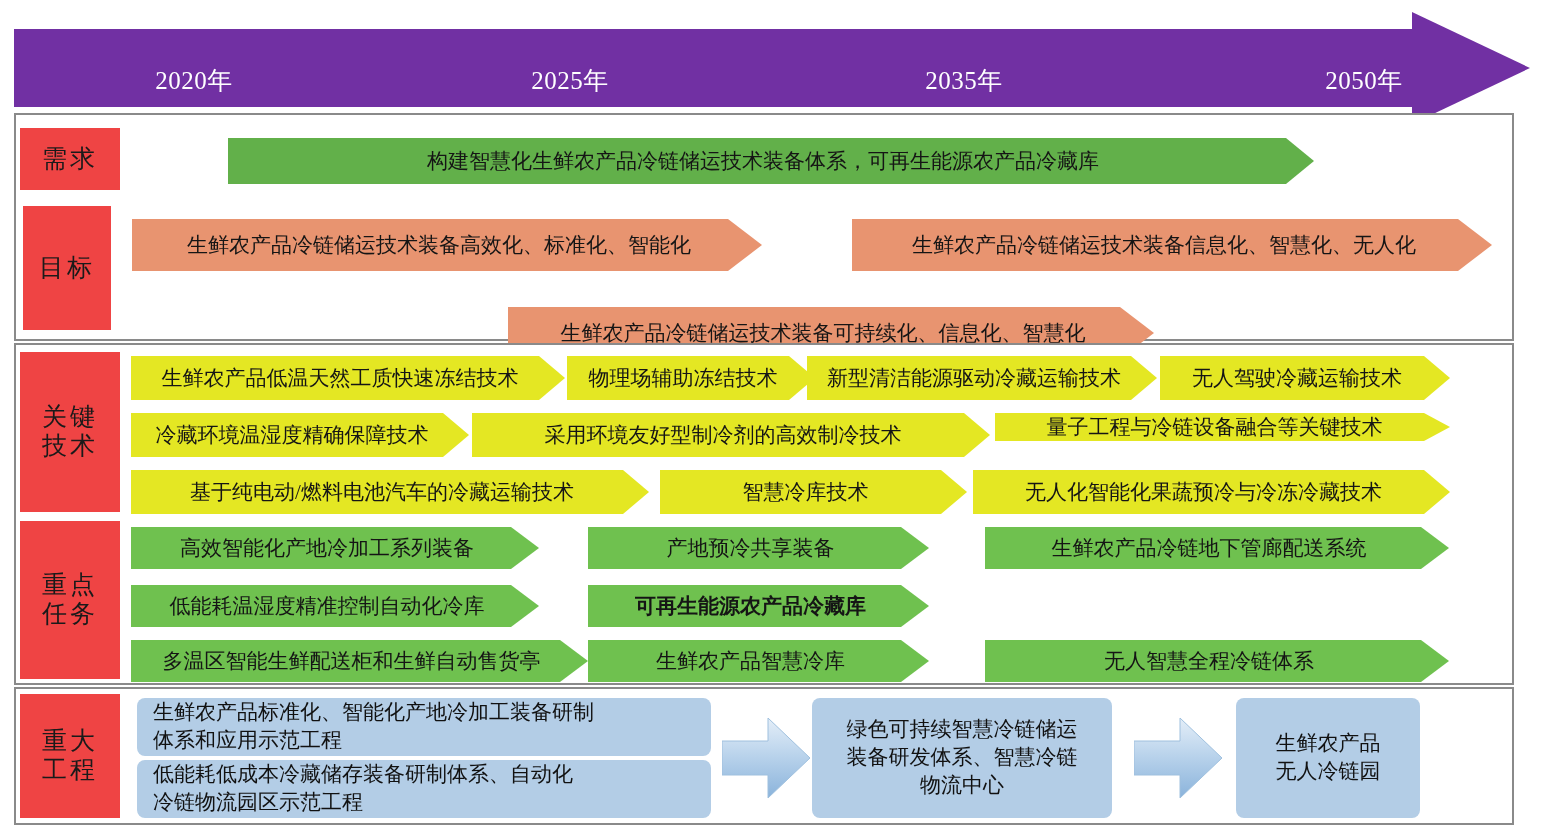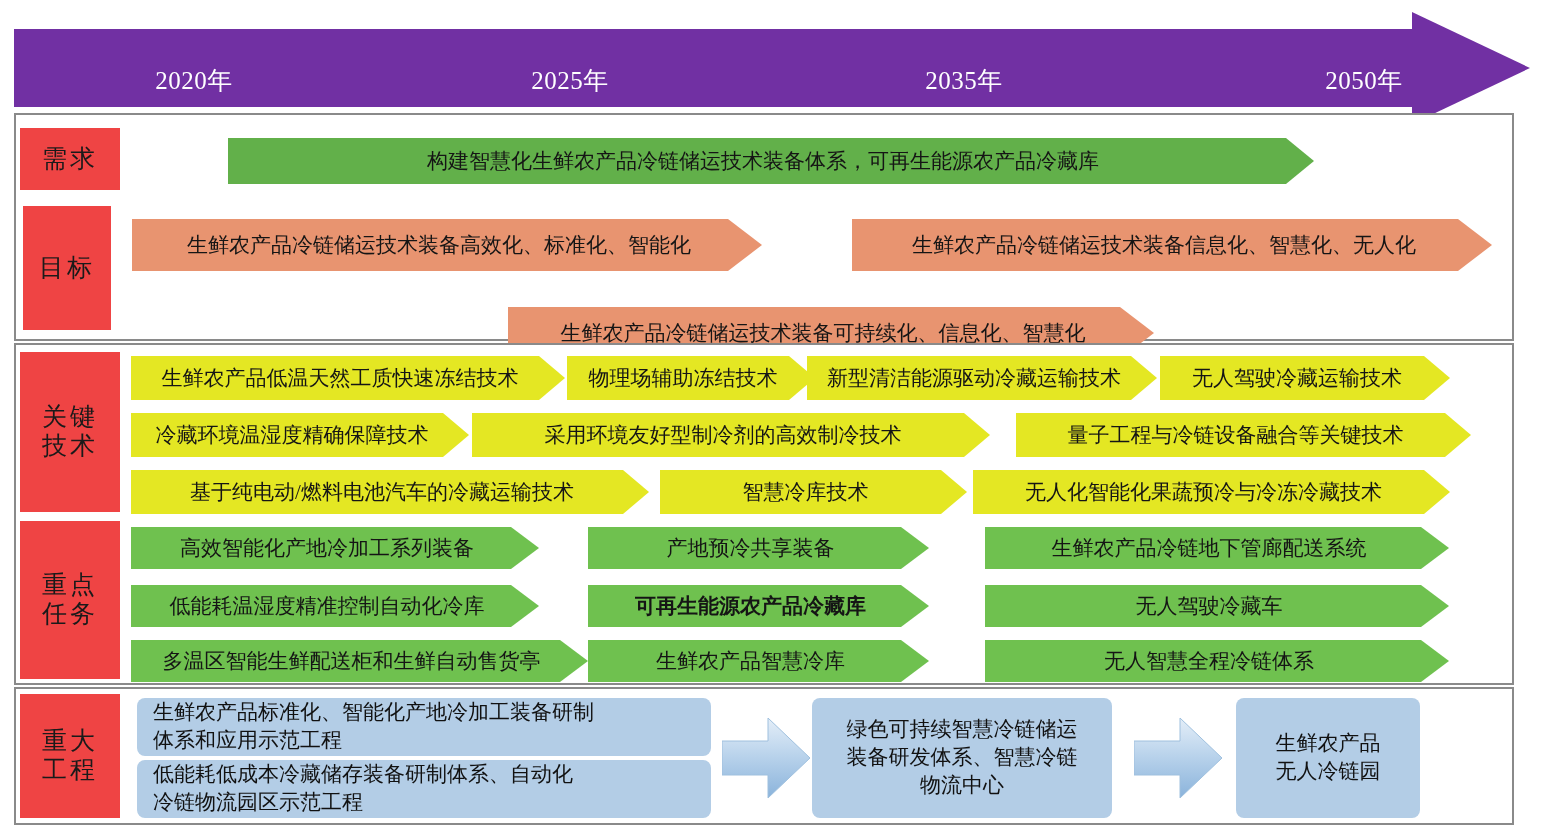--- a/index.html
+++ b/index.html
@@ -130,21 +130,21 @@
   <div class="chev yellow" style="left:1160px;top:356px;width:290px;height:44px;">
     <div class="txt">无人驾驶冷藏运输技术</div>
   </div>
 
   <div class="chev yellow" style="left:131px;top:413px;width:338px;height:44px;">
     <div class="txt">冷藏环境温湿度精确保障技术</div>
   </div>
   <div class="chev yellow" style="left:472px;top:413px;width:518px;height:44px;">
     <div class="txt">采用环境友好型制冷剂的高效制冷技术</div>
   </div>
-  <div class="chev yellow" style="left:1016px;top:413px;width:455px;height:44px;">
+  <div class="chev yellow" style="left:995px;top:413px;width:455px;height:28px;">
     <div class="txt">量子工程与冷链设备融合等关键技术</div>
   </div>
 
   <div class="chev yellow" style="left:131px;top:470px;width:518px;height:44px;">
     <div class="txt">基于纯电动/燃料电池汽车的冷藏运输技术</div>
   </div>
   <div class="chev yellow" style="left:660px;top:470px;width:307px;height:44px;">
     <div class="txt">智慧冷库技术</div>
   </div>
   <div class="chev yellow" style="left:973px;top:470px;width:477px;height:44px;">
@@ -166,23 +166,20 @@
   </div>
   <div class="chev green2" style="left:985px;top:527px;width:464px;height:42px;">
     <div class="txt">生鲜农产品冷链地下管廊配送系统</div>
   </div>
 
   <div class="chev green2" style="left:131px;top:585px;width:408px;height:42px;">
     <div class="txt">低能耗温湿度精准控制自动化冷库</div>
   </div>
   <div class="chev green2" style="left:588px;top:585px;width:341px;height:42px;font-weight:bold;">
     <div class="txt">可再生能源农产品冷藏库</div>
-  </div>
-  <div class="chev green2" style="left:985px;top:585px;width:464px;height:42px;">
-    <div class="txt">无人驾驶冷藏车</div>
   </div>
 
   <div class="chev green2" style="left:131px;top:640px;width:457px;height:42px;">
     <div class="txt">多温区智能生鲜配送柜和生鲜自动售货亭</div>
   </div>
   <div class="chev green2" style="left:588px;top:640px;width:341px;height:42px;">
     <div class="txt">生鲜农产品智慧冷库</div>
   </div>
   <div class="chev green2" style="left:985px;top:640px;width:464px;height:42px;">
     <div class="txt">无人智慧全程冷链体系</div>

